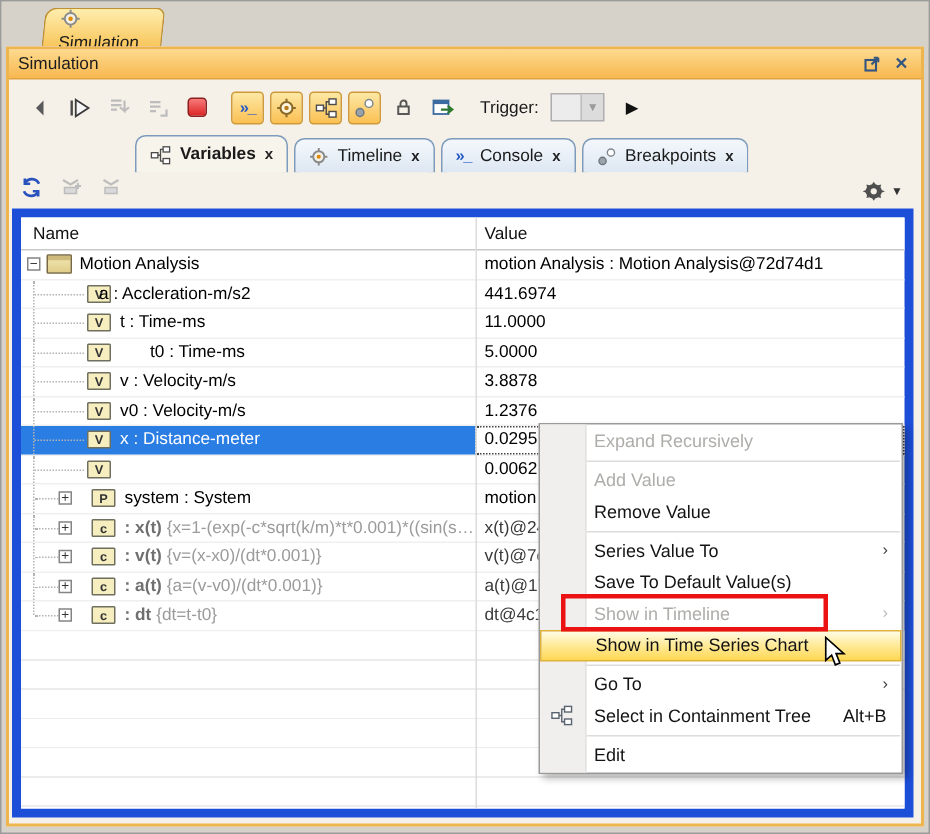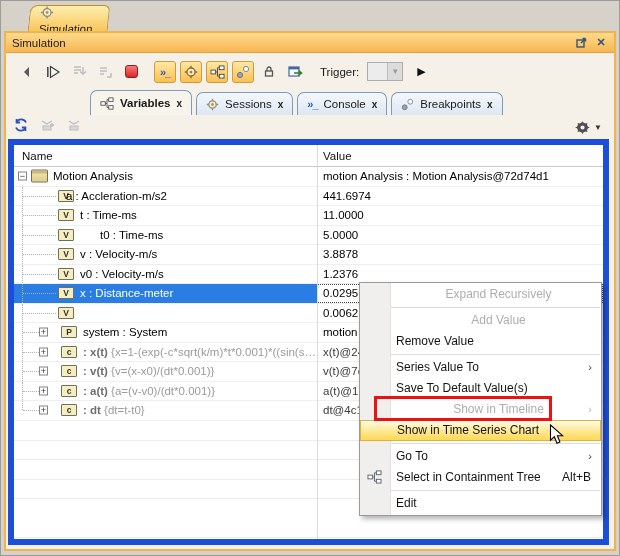--- a/index.html
+++ b/index.html
@@ -94,21 +94,21 @@
   .rowlabel { position:absolute; top:0; }
   .fill { flex:1; background:repeating-linear-gradient(to bottom,#fff 0,#fff 18.5px,#ececec 18.5px,#ececec 19.5px); }
 
   
   .menu { position:absolute; left:358px; top:281px; width:243px; background:#fff;
           border:1px solid #9a9a9a; box-shadow:3px 3px 5px rgba(0,0,0,.3); padding:1px 0; z-index:50; }
   .menu::before { content:""; position:absolute; left:0; top:0; bottom:0; width:30px;
                   background:#f0efed; border-right:1px solid #e3e2e0; }
   .mi { position:relative; height:21px; line-height:21px; padding-left:36px;
         font-size:12px; color:#141414; }
-  .mi.disabled { color:#aeadaa;text-align:center; }
+  .mi.disabled { color:#aeadaa; }
   .mi.hl { background:linear-gradient(#fffce6,#ffeb9d 45%,#ffd854); border:1px solid #e0b23c;
            line-height:19px; }
   .mi .arrow { position:absolute; right:9px; font-size:11px; color:#3a3a3a; }
   .mi.disabled .arrow { color:#b9b8b5; }
   .mi .shortcut { position:absolute; right:10px; color:#141414; }
   .mi .gicon { position:absolute; left:7px; top:3px; }
   .msep { height:1px; background:#dcdcdc; margin:2px 1px; }
 
   .redbox { position:absolute; left:373px; top:395px; width:178px; height:25px;
             border:3px solid #ea1212; z-index:60; }
@@ -231,21 +231,21 @@
           <span class="tabclose">x</span>
         </div>
         <div class="tab">
           <span class="tabicon">
             <svg width="13" height="13" viewBox="0 0 14 14">
               <circle cx="7" cy="7" r="4" fill="#f3f0e8" stroke="#8a8a8a" stroke-width="1.4"></circle>
               <circle cx="7" cy="7" r="1.5" fill="#e08a00"></circle>
               <path d="M7 0.8v2M7 11.2v2M0.8 7h2M11.2 7h2" stroke="#8a8a8a" stroke-width="1.4"></path>
             </svg>
           </span>
-          <span class="tablabel">Sessions</span>
+          <span class="tablabel">Timeline</span>
           <span class="tabclose">x</span>
         </div>
         <div class="tab">
           <span class="tabicon">
             <span style="font-weight:bold;color:#2358c4;font-size:11px;letter-spacing:-1px">»_</span>
           </span>
           <span class="tablabel">Console</span>
           <span class="tabclose">x</span>
         </div>
         <div class="tab">

